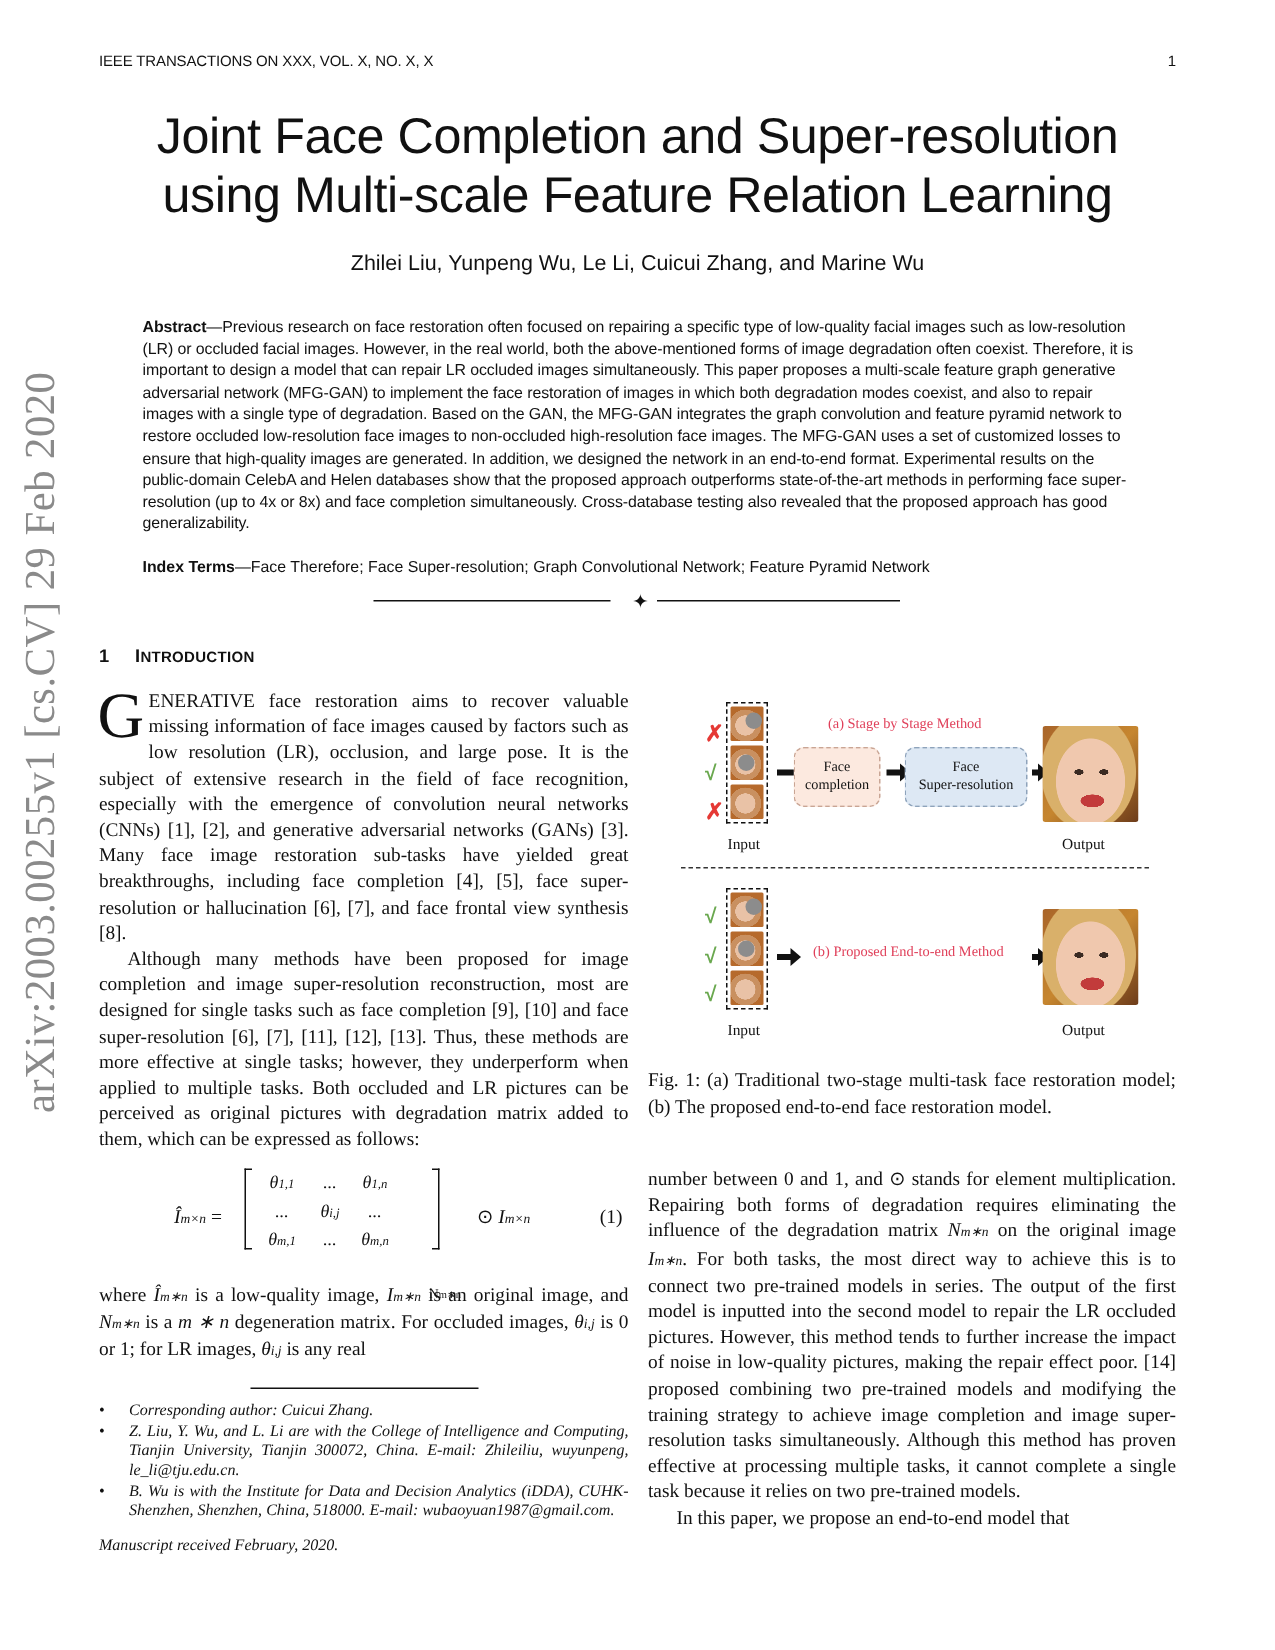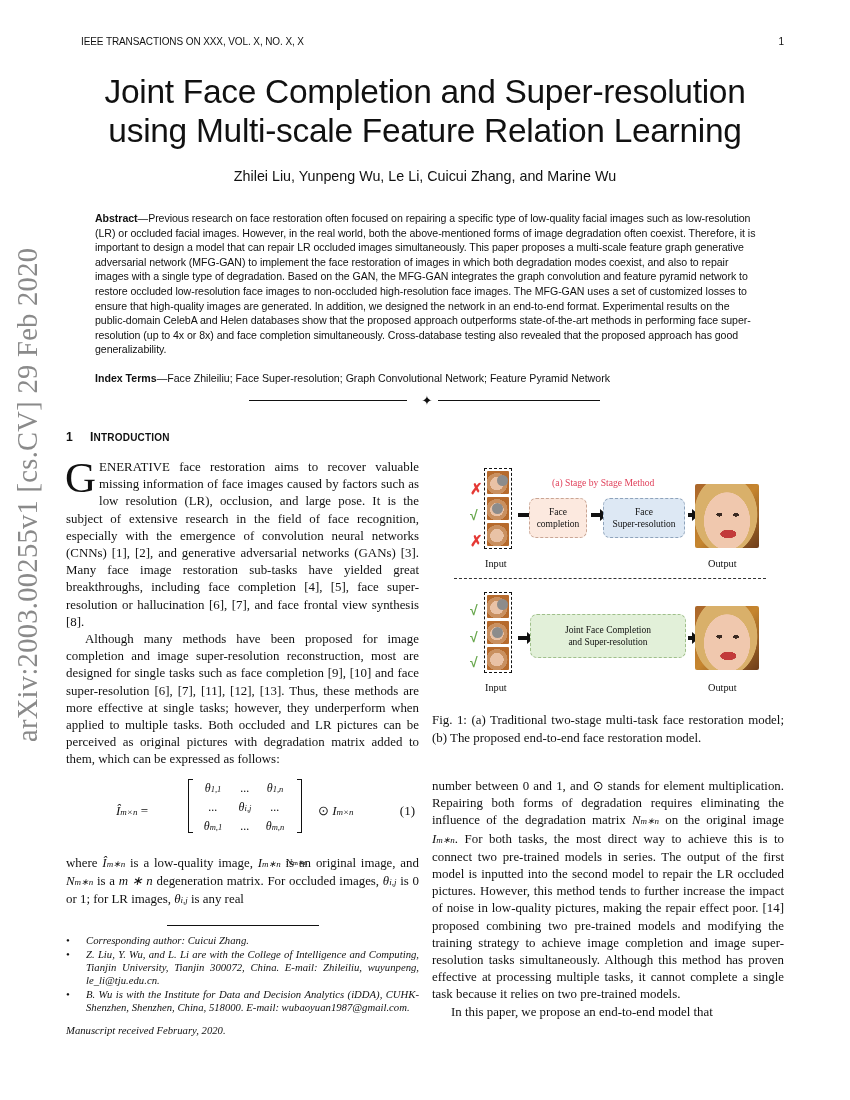--- a/index.html
+++ b/index.html
@@ -1,21 +1,21 @@
 <!DOCTYPE html>
 <html><head>
   <meta charset="utf-8">
   <style>
     * { box-sizing: border-box; margin: 0; padding: 0; }
     html, body { width: 850px; height: 1100px; background: #ffffff; overflow: hidden; }
     body { position: relative; color: #111; font-family: "Liberation Serif", serif; }
 
     .running-head { position: absolute; top: 36px; left: 66px; right: 66px; height: 14px;
       font-family: "Liberation Sans", sans-serif; font-size: 10px; letter-spacing: -0.1px; }
-    .running-head .journal { position: absolute; left: 15px; top: 0; text-align: right; }
+    .running-head .journal { position: absolute; left: 0; top: 0; text-align: right; }
     .running-head .pageno { position: absolute; right: 0; top: 0; }
 
     .arxiv-stamp { position: absolute; left: 2px; top: 742px; width: 460px; height: 52px;
       transform: rotate(-90deg); transform-origin: 0 0;
       font-family: "Liberation Serif", serif; font-size: 28.5px; color: #8a8a8a;
       white-space: nowrap; line-height: 52px; letter-spacing: 0.3px; }
 
     .title { position: absolute; top: 72px; left: 60px; width: 730px; text-align: center;
       font-family: "Liberation Sans", sans-serif; font-size: 33.5px; line-height: 39px; font-weight: normal; letter-spacing: -0.3px; }
     .authors { position: absolute; top: 168px; left: 60px; width: 730px; text-align: center;
@@ -40,21 +40,21 @@
     .section-head .sc { font-size: 10px; }
 
     .para { font-size: 12.9px; line-height: 17.2px; text-align: justify; hyphens: auto; }
     .para.indent { text-indent: 19px; }
     .dropcap { float: left; font-size: 43px; line-height: 35px; margin: 1px 3px 0 -1px; height: 34px; }
     .smallcaps { font-variant: small-caps; font-size: 12.9px; }
 
     .equation { position: relative; height: 70px; margin: 10px 0 6px 0; font-size: 13px; }
     .eq-lhs { position: absolute; left: 50px; top: 24px; font-style: italic; }
     .eq-lhs .sub, .eq-sub { font-size: 9px; font-style: italic; }
-    .matrix { position: absolute; left: 122px; top: 0; width: 114px; height: 54px; }
+    .matrix { position: absolute; left: 97px; top: 0; width: 130px; height: 54px; }
     .matrix .br { position: absolute; top: 0; width: 5px; height: 54px; border-top: 1.2px solid #111; border-bottom: 1.2px solid #111; }
     .matrix .br.left { left: 0; border-left: 1.2px solid #111; }
     .matrix .br.right { right: 0; border-right: 1.2px solid #111; }
     .matrix .cells { position: absolute; left: 6px; top: 1px; width: 98px; display: grid; grid-template-columns: 38px 26px 34px; grid-row-gap: 1px; font-style: italic; font-size: 12px; line-height: 17px; }
     .matrix .cells span { text-align: center; }
     .matrix .cells .sub { font-size: 8.5px; }
     .matrix-sub { position: absolute; left: 220px; top: 48px; font-size: 9px; margin-top: 30px; }
     .eq-rhs { position: absolute; left: 252px; top: 24px; }
     .eq-rhs i { font-style: italic; }
     .eq-num { position: absolute; right: 4px; top: 24px; }
@@ -110,21 +110,21 @@
 <h1 class="title">
   <span>Joint Face Completion and Super-resolution</span><br>
   <span>using Multi-scale Feature Relation Learning</span>
 </h1>
 <div class="authors">Zhilei Liu, Yunpeng Wu, Le Li, Cuicui Zhang, and Marine Wu</div>
 
 <div class="abstract">
   <b>Abstract</b><span>—</span><span>Previous research on face restoration often focused on repairing a specific type of low-quality facial images such as low-resolution (LR) or occluded facial images. However, in the real world, both the above-mentioned forms of image degradation often coexist. Therefore, it is important to design a model that can repair LR occluded images simultaneously. This paper proposes a multi-scale feature graph generative adversarial network (MFG-GAN) to implement the face restoration of images in which both degradation modes coexist, and also to repair images with a single type of degradation. Based on the GAN, the MFG-GAN integrates the graph convolution and feature pyramid network to restore occluded low-resolution face images to non-occluded high-resolution face images. The MFG-GAN uses a set of customized losses to ensure that high-quality images are generated. In addition, we designed the network in an end-to-end format. Experimental results on the public-domain CelebA and Helen databases show that the proposed approach outperforms state-of-the-art methods in performing face super-resolution (up to 4x or 8x) and face completion simultaneously. Cross-database testing also revealed that the proposed approach has good generalizability.</span>
 </div>
 <div class="index-terms">
-  <b>Index Terms</b><span>—</span><span>Face Zhileiliu; Face Super-resolution; Graph Convolutional Network; Feature Pyramid Network</span>
+  <b>Index Terms</b><span>—</span><span>Face Therefore; Face Super-resolution; Graph Convolutional Network; Feature Pyramid Network</span>
 </div>
 
 <div class="sep">
   <div class="line l1"></div>
   <div class="diamond">✦</div>
   <div class="line l2"></div>
 </div>
 
 <div class="col-left">
   <div class="section-head">
@@ -205,23 +205,20 @@
     <div class="thumb">
         <div class="occl"></div>
       </div>
     <div class="thumb">
         <div class="occl" style="left:5px;top:6px;"></div>
       </div>
     <div class="thumb" style="margin-bottom:0"></div>
   </div>
   <div class="method-label" style="left:106px; top:136px;margin-top:31px;">(b) Proposed End-to-end Method</div>
   <div class="arrow" style="left:82px; top:174px; width:10px;"></div>
-  <div class="box green" style="left:94px; top:152px; width:156px; height:44px;">
-    <span><span>Joint Face Completion</span><br><span>and Super-resolution</span></span>
-  </div>
   <div class="arrow" style="left:252px; top:174px; width:5px;"></div>
   <div class="face" style="left:259px; top:144px;"></div>
   <div class="io-label" style="left:49px; top:220px;">Input</div>
   <div class="io-label" style="left:272px; top:220px;">Output</div>
 </div>
 
 <div class="fig-caption">Fig. 1: (a) Traditional two-stage multi-task face restoration model; (b) The proposed end-to-end face restoration model.</div>
 
 <div class="right-text">
   <p class="para"><span>number between 0 and 1, and </span><span>⊙</span><span> stands for element multiplication. Repairing both forms of degradation requires eliminating the influence of the degradation matrix </span><span class="math"><span>N</span><span class="s">m∗n</span></span><span> on the original image </span><span class="math"><span>I</span><span class="s">m∗n</span></span><span>. For both tasks, the most direct way to achieve this is to connect two pre-trained models in series. The output of the first model is inputted into the second model to repair the LR occluded pictures. However, this method tends to further increase the impact of noise in low-quality pictures, making the repair effect poor. [14] proposed combining two pre-trained models and modifying the training strategy to achieve image completion and image super-resolution tasks simultaneously. Although this method has proven effective at processing multiple tasks, it cannot complete a single task because it relies on two pre-trained models.</span></p>

